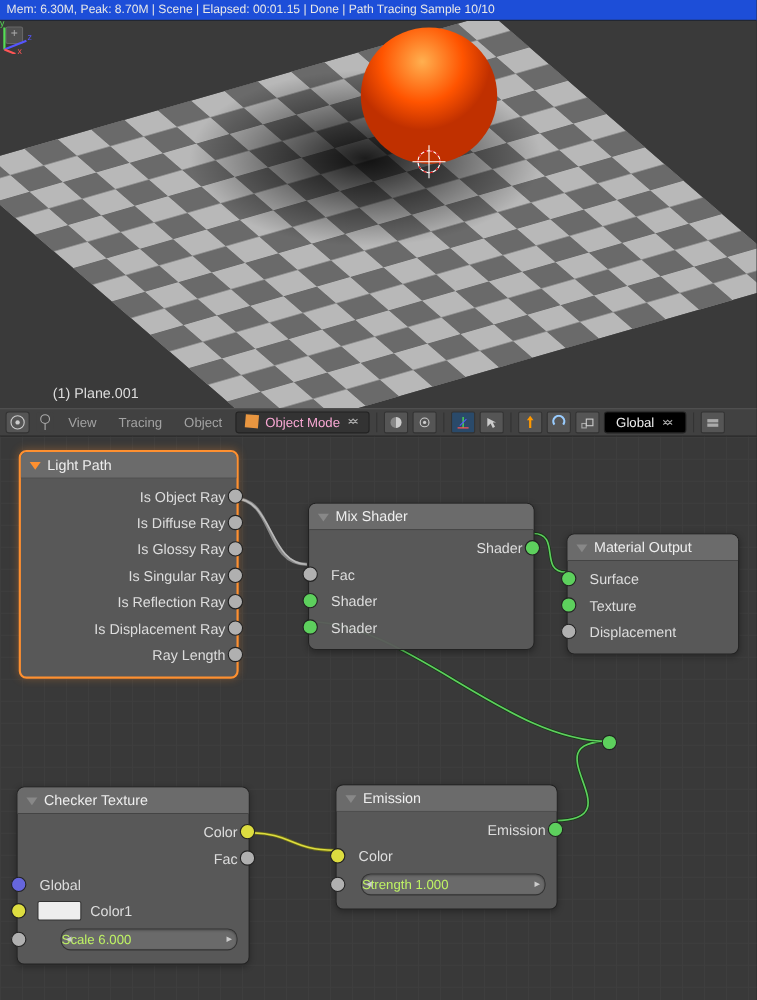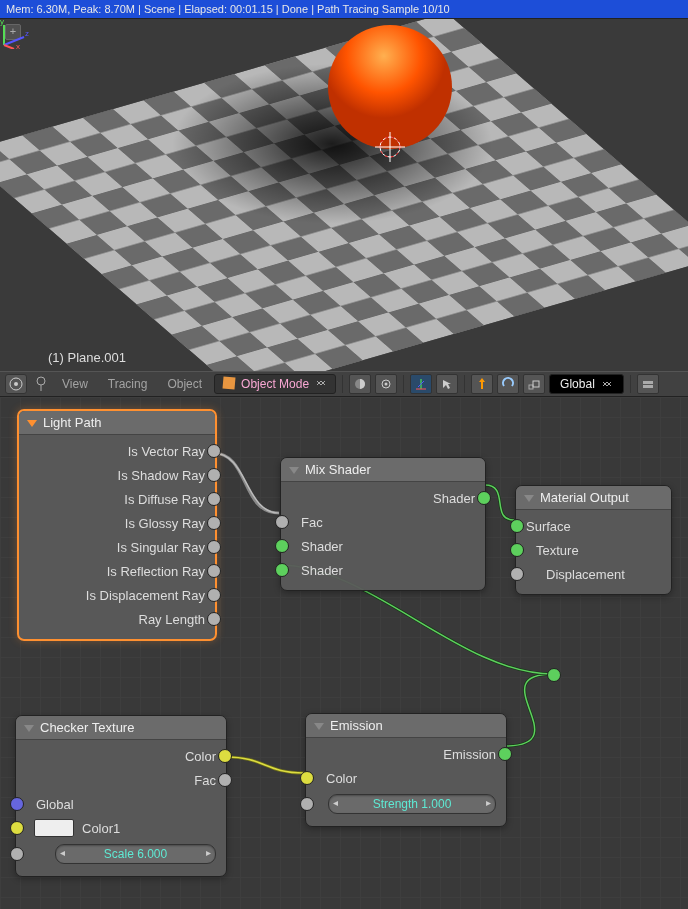--- a/index.html
+++ b/index.html
@@ -29,21 +29,21 @@
 .sock{position:absolute;width:12px;height:12px;border-radius:50%;border:1px solid #222}
 .sock.out{right:-12px}
 .sock.in{left:-12px}
 .sock.grey{background:#b0b0b0}
 .sock.green{background:#5dd05d}
 .sock.yellow{background:#dddd40}
 .sock.blue{background:#6666dd}
 .swatch{width:38px;height:16px;border:1px solid #333;border-radius:2px;margin:0 4px}
 .swatch.white{background:#eee}
 .swatch.grey{background:#7a7a7a}
-.numfield{background:#6a6a6a;border:1px solid #333;border-radius:9px;padding:2px 28px;color:#5eead4;font-size:12px;text-align:center;box-shadow:inset 0 1px 2px rgba(0,0,0,0.3);flex:1;position:relative}
+.numfield{background:#6a6a6a;border:1px solid #333;border-radius:9px;padding:2px 0;color:#bef264;font-size:12px;text-align:left;box-shadow:inset 0 1px 2px rgba(0,0,0,0.3);flex:1;position:relative}
 .numfield::before{content:"◂";position:absolute;left:4px;color:#ccc;font-size:10px}
 .numfield::after{content:"▸";position:absolute;right:4px;color:#ccc;font-size:10px}
 svg.wires{position:absolute;left:0;top:0;pointer-events:none}
 .globalbox{background:#000000;border:1px solid #222;border-radius:3px;padding:2px 10px;color:#eee;display:flex;align-items:center}
 </style>
 </head>
 <body>
 
 <div class="statusbar">Mem: 6.30M, Peak: 8.70M | Scene | Elapsed: 00:01.15 | Done | Path Tracing Sample 10/10</div>
 
@@ -183,25 +183,21 @@
   <path d="M553 277 C460 277 370 168 279 168" stroke="#1a381a" stroke-width="3" fill="none"></path>
   <path d="M553 277 C460 277 370 168 279 168" stroke="#5dd05d" stroke-width="1.5" fill="none"></path>
   <path d="M226 360 C265 360 265 376 304 376" stroke="#6a6a1a" stroke-width="3" fill="none"></path>
   <path d="M226 360 C265 360 265 376 304 376" stroke="#dddd40" stroke-width="1.5" fill="none"></path>
 </svg>
 
 <div class="node sel" style="left:17px;top:12px;width:196px">
   <div class="nodehdr"><span class="tri sel"></span><span>Light Path</span></div>
   <div class="nodebody">
     <div class="row right">
-          <span class="lbl">Is Vector Ray</span>
-          <span class="sock out grey"></span>
-        </div>
-    <div class="row right">
-          <span class="lbl">Is Shadow Ray</span>
+          <span class="lbl">Is Object Ray</span>
           <span class="sock out grey"></span>
         </div>
     <div class="row right">
           <span class="lbl">Is Diffuse Ray</span>
           <span class="sock out grey"></span>
         </div>
     <div class="row right">
           <span class="lbl">Is Glossy Ray</span>
           <span class="sock out grey"></span>
         </div>
@@ -244,29 +240,29 @@
           <span class="lbl" style="margin-left:10px">Shader</span>
         </div>
   </div>
 </div>
 
 <div class="node" style="left:515px;top:88px;width:155px">
   <div class="nodehdr"><span class="tri"></span><span>Material Output</span></div>
   <div class="nodebody">
     <div class="row">
           <span class="sock in green"></span>
-          <span class="lbl" style="">Surface</span>
+          <span class="lbl" style="margin-left:10px">Surface</span>
         </div>
     <div class="row">
           <span class="sock in green"></span>
           <span class="lbl" style="margin-left:10px">Texture</span>
         </div>
     <div class="row">
           <span class="sock in grey"></span>
-          <span class="lbl" style="margin-left:20px">Displacement</span>
+          <span class="lbl" style="margin-left:10px">Displacement</span>
         </div>
   </div>
 </div>
 
 <div class="node" style="left:15px;top:318px;width:210px">
   <div class="nodehdr"><span class="tri"></span><span>Checker Texture</span></div>
   <div class="nodebody">
     <div class="row right">
           <span class="lbl">Color</span>
           <span class="sock out yellow"></span>

